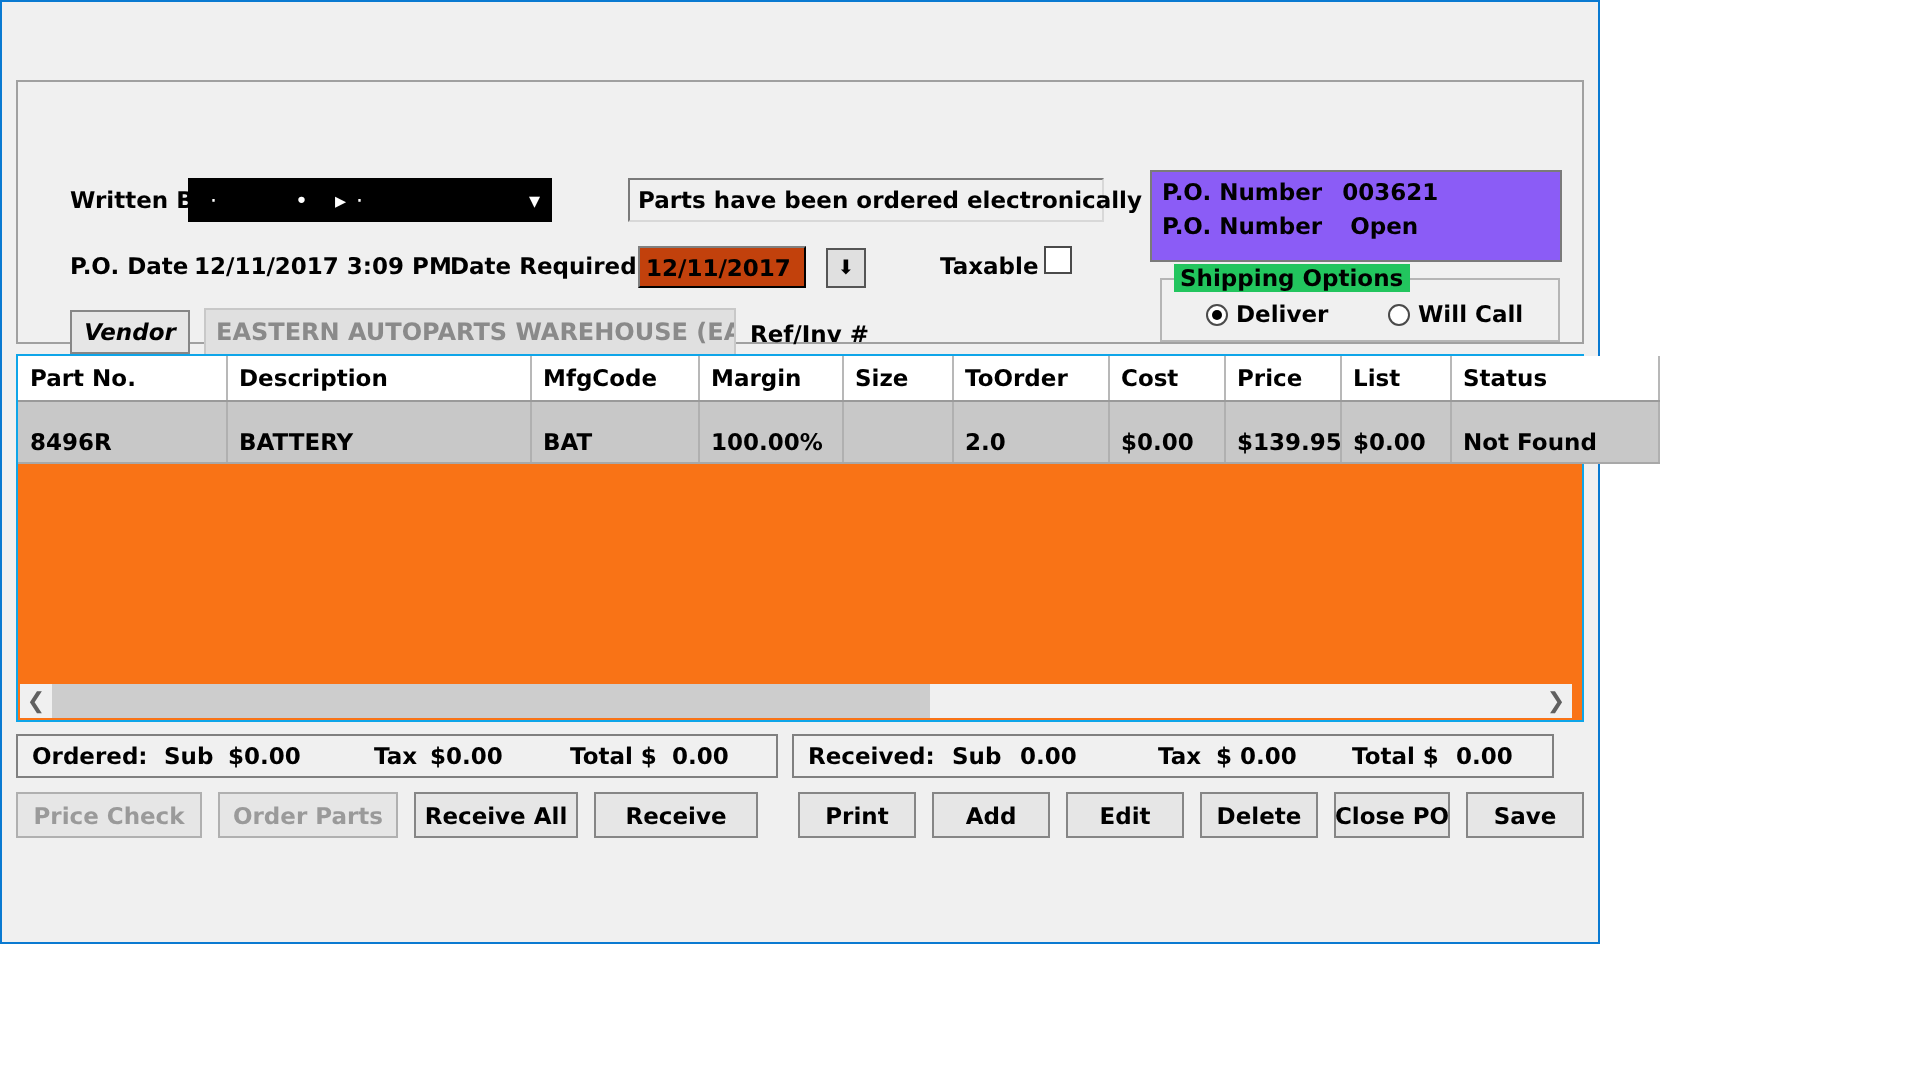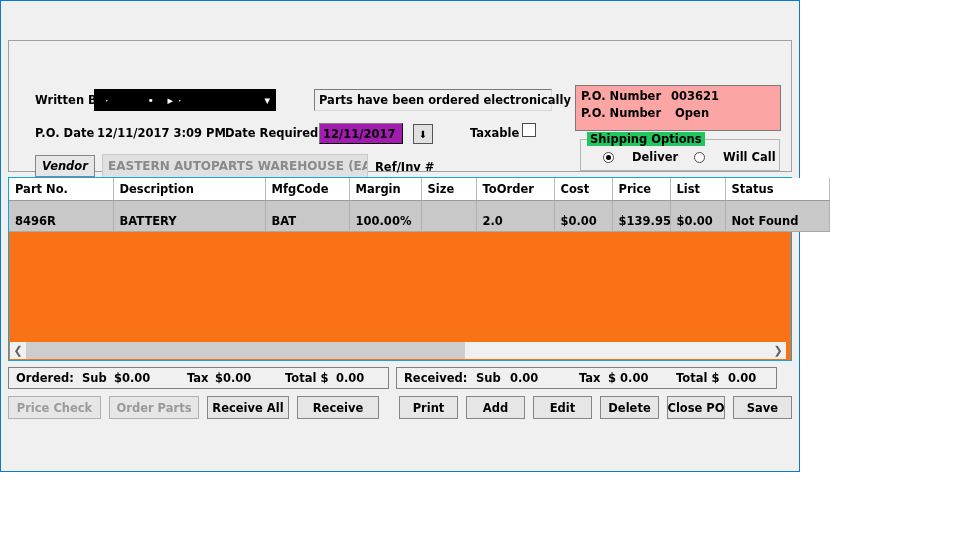--- a/index.html
+++ b/index.html
@@ -77,21 +77,21 @@
     font-size: 11.5px;
     font-weight: bold;
     color: #000;
     font-family: "DejaVu Sans", sans-serif;
     white-space: nowrap;
   }
 
   .sunken {
     position: absolute;
     box-sizing: border-box;
-    background: #a21caf;
+    background: #c2410c;
     border: 1px solid #000;
     border-top-color: #808080;
     border-left-color: #808080;
     font-size: 11.5px;
     font-weight: bold;
     font-family: "DejaVu Sans", sans-serif;
     color: #000;
     display: flex;
     align-items: center;
     padding-left: 3px;
@@ -133,21 +133,21 @@
     font-size: 11.5px; font-weight: bold;
     font-family: "DejaVu Sans", sans-serif; color:#000;
     white-space: nowrap;
   }
 
   
   #poinfo {
     position: absolute;
     left: 566px; top: 44px;
     width: 206px; height: 46px;
-    background: #fca5a5;
+    background: #8b5cf6;
     border: 1px solid #7a7a7a;
     box-sizing: border-box;
     padding: 3px 0 0 5px;
   }
   #poinfo div {
     font-size: 11.5px; font-weight: bold; color:#000;
     font-family: "DejaVu Sans", sans-serif;
     margin-bottom: 3px; white-space: nowrap;
   }
   #poinfo .val { display:inline-block; margin-left: 10px; }
@@ -161,21 +161,21 @@
     box-sizing: border-box;
   }
   #shipping-legend {
     position:absolute; left: 6px; top: -8px;
     background:#22c55e; padding: 0 3px;
     font-size: 11.5px; font-weight: bold; color:#000;
     font-family:"DejaVu Sans", sans-serif;
   }
   .radio-wrap {
     position:absolute; top: 10px;
-    display:flex; align-items:center; gap:18px;
+    display:flex; align-items:center; gap:4px;
     font-size: 11.5px; font-weight:bold; color:#000;
     font-family:"DejaVu Sans", sans-serif; white-space:nowrap;
   }
   .radio {
     width: 11px; height: 11px; border-radius: 50%;
     border: 1px solid #4a4a4a; background:#fff;
     box-sizing:border-box; position:relative;
     flex: 0 0 auto;
   }
   .radio.on::after {

